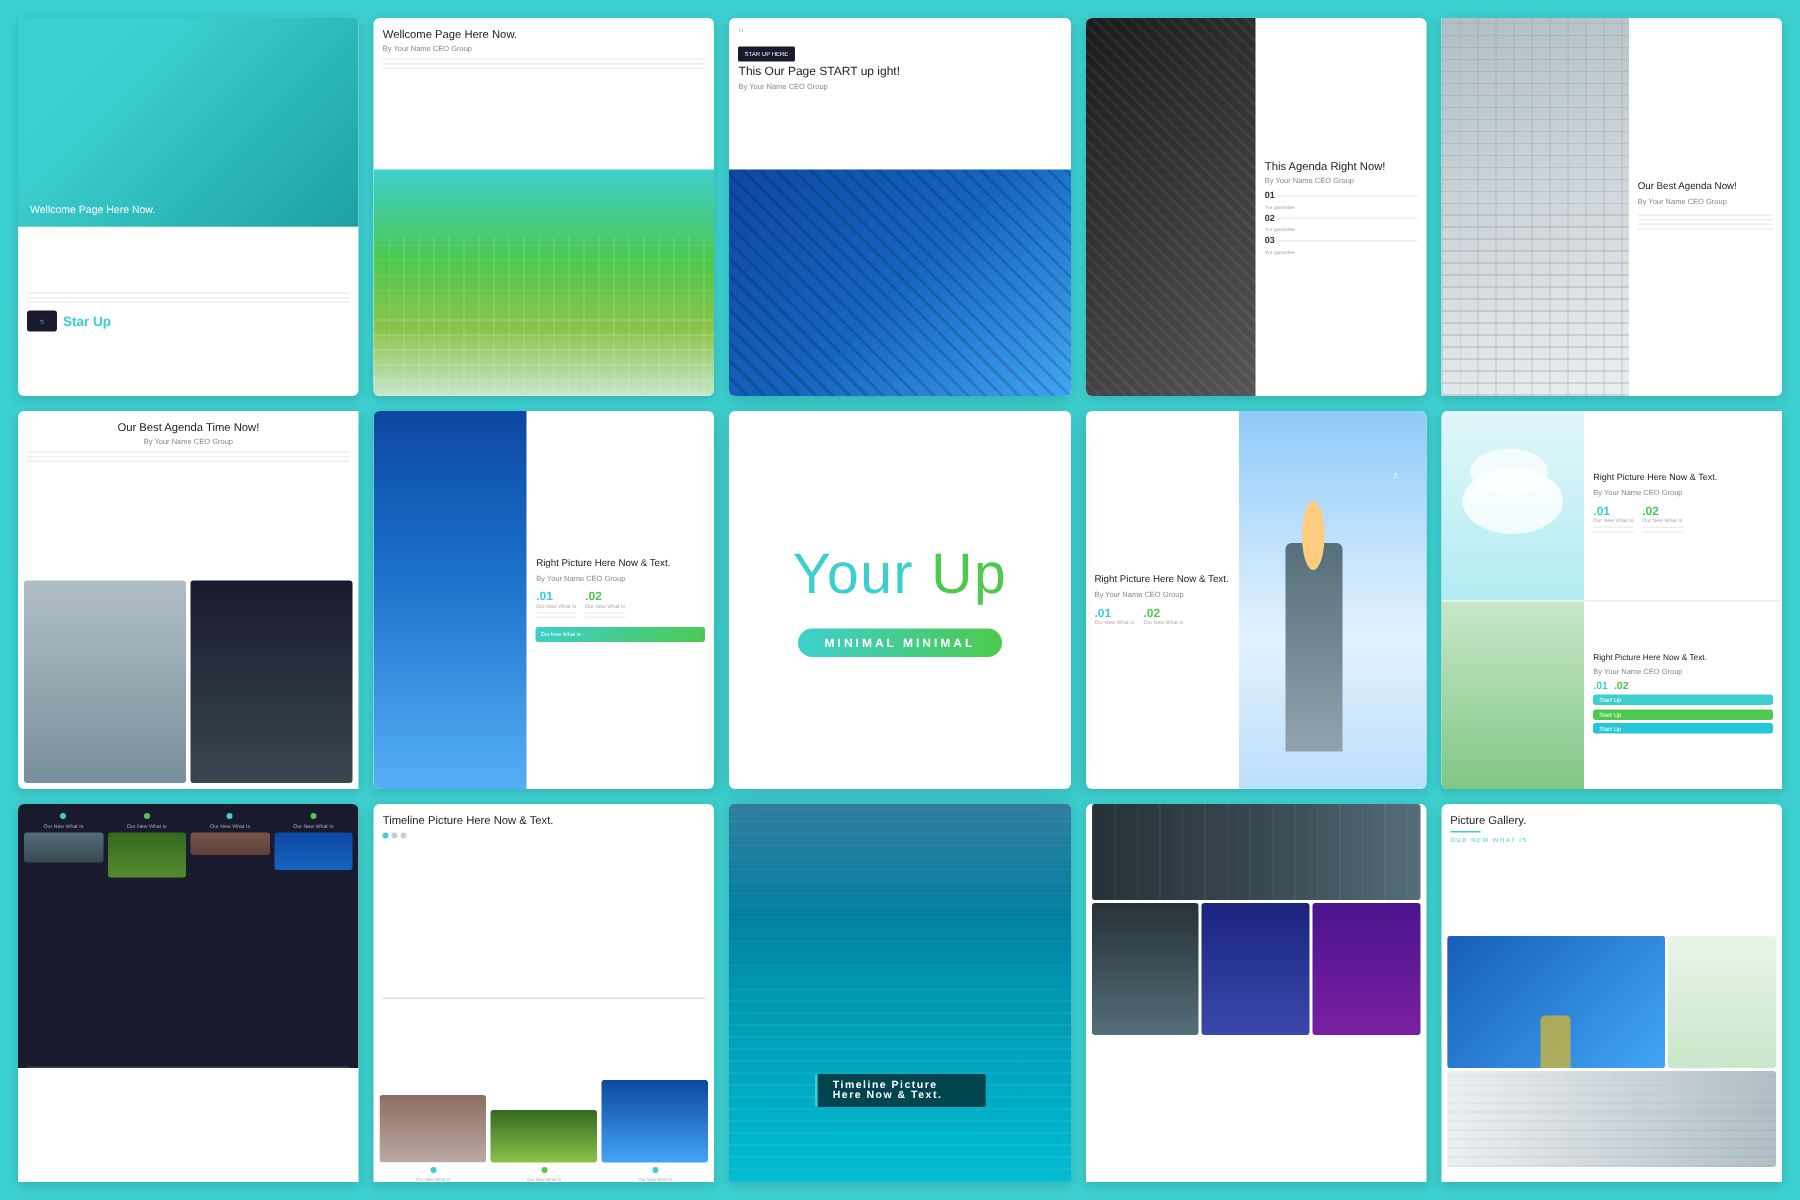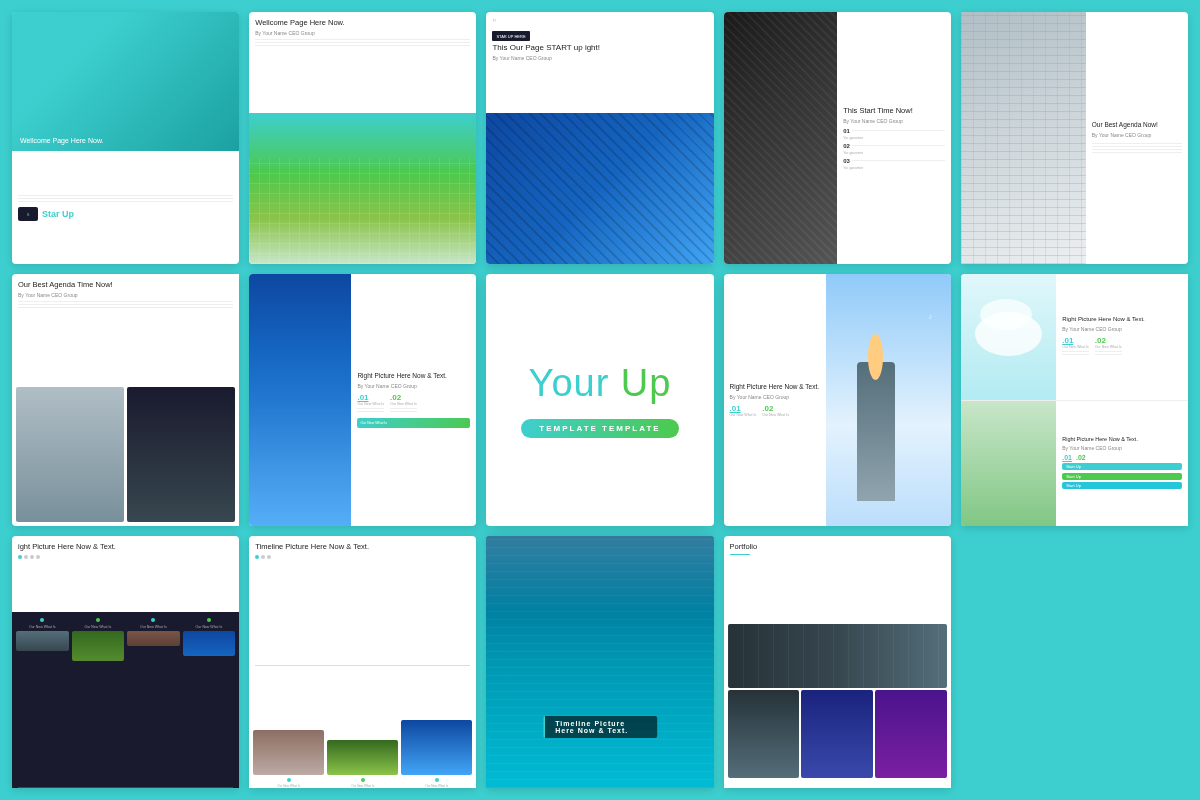--- a/index.html
+++ b/index.html
@@ -84,21 +84,20 @@
       color: white;
       padding: 6px 8px;
     }
     .teal-header .slide-heading { color: white; font-size: 7px; }
 
     
     .num-label {
       font-size: 10px;
       font-weight: 700;
       color: #3dcfcf;
-      text-decoration: underline;
     }
     .num-label-sm {
       font-size: 8px;
       font-weight: 700;
       color: #4dc94d;
     }
     
 
     
     .r1c1 { grid-column: 1; grid-row: 1; }
@@ -153,20 +152,21 @@
       padding: 1px 4px;
       border-radius: 2px;
       display: inline-block;
     }
 
     .cropped-left {
       border-radius: 0 4px 4px 0;
     }
     .cropped-right {
       border-radius: 4px 0 0 4px;
+      text-align: center;
     }
     .cropped-bottom {
       border-radius: 4px 4px 0 0;
     }
   </style>
 </head>
 <body>
 
 <div class="grid-container">
 
@@ -223,21 +223,21 @@
       <div style="position:absolute;top:0;left:0;width:100%;height:100%;background:repeating-linear-gradient(45deg,rgba(0,0,0,0.15) 0px,rgba(0,0,0,0.15) 2px,transparent 2px,transparent 8px);"></div>
     </div>
   </div>
 
   <div class="slide-card r1c4">
     <div style="display:flex; height:100%;">
       <div style="width:50%; height:100%; background:linear-gradient(135deg,#1a1a1a 0%,#555 100%); position:relative; overflow:hidden;">
         <div style="position:absolute;top:0;left:0;width:100%;height:100%;background:repeating-linear-gradient(45deg,rgba(255,255,255,0.05) 0px,rgba(255,255,255,0.05) 2px,transparent 2px,transparent 6px);"></div>
       </div>
       <div class="inner-pad" style="width:50%; display:flex;flex-direction:column;justify-content:center;">
-        <div class="slide-heading">This Start Time Now!</div>
+        <div class="slide-heading">This Agenda Right Now!</div>
         <div class="slide-sub">By Your Name CEO Group</div>
         <div style="margin-top:4px;">
           <div style="display:flex;align-items:center;gap:2px;margin-bottom:2px;">
             <span style="font-size:6px;font-weight:700;color:#333;">01</span>
             <div style="flex:1;height:1px;background:#eee;"></div>
           </div>
           <div style="font-size:3.5px;color:#aaa;margin-bottom:3px;">Yur garantee</div>
           <div style="display:flex;align-items:center;gap:2px;margin-bottom:2px;">
             <span style="font-size:6px;font-weight:700;color:#333;">02</span>
             <div style="flex:1;height:1px;background:#eee;"></div>
@@ -286,21 +286,21 @@
     <div style="height:55%;display:flex;gap:3px;padding:0 4px 4px;">
       <div style="width:50%;height:100%;background:linear-gradient(180deg,#b0bec5,#78909c);border-radius:2px;"></div>
       <div style="width:50%;height:100%;background:linear-gradient(180deg,#1a1a2e,#37474f);border-radius:2px;"></div>
     </div>
   </div>
 
   <div class="slide-card hero-center">
     <span class="hero-title">
       <span class="star">Your</span><span class="up" style="color:#4dc94d;"> Up</span>
     </span>
-    <div class="hero-badge">TEMPLATE TEMPLATE</div>
+    <div class="hero-badge">MINIMAL MINIMAL</div>
   </div>
 
   <div class="slide-card" style="grid-column:5;grid-row:2;border-radius:4px 0 0 4px;overflow:hidden;">
     <div style="display:flex;flex-direction:column;height:100%;">
 
       <div style="flex:1;display:flex;">
         <div style="width:42%;background:linear-gradient(180deg,#e0f7fa 0%,#b2ebf2 100%);position:relative;overflow:hidden;">
 
           <div style="position:absolute;top:30%;left:15%;width:70%;height:35%;background:white;border-radius:50%;opacity:0.8;"></div>
           <div style="position:absolute;top:20%;left:20%;width:55%;height:25%;background:white;border-radius:50%;opacity:0.7;"></div>
@@ -343,29 +343,20 @@
             <span class="tag-btn">Start Up</span>
             <span class="tag-btn-green">Start Up</span>
             <span class="tag-btn" style="background:#26c6da;">Start Up</span>
           </div>
         </div>
       </div>
     </div>
   </div>
 
   <div class="slide-card r3c1 cropped-bottom">
-    <div class="inner-pad" style="height:30%;">
-      <div class="slide-heading">ight Picture Here Now &amp; Text.</div>
-      <div class="dot-row">
-        <div class="dot active"></div>
-          <div class="dot"></div>
-          <div class="dot"></div>
-          <div class="dot"></div>
-      </div>
-    </div>
     <div style="height:70%;background:#1a1a2e;display:flex;align-items:flex-start;padding:6px 4px 0;gap:3px;position:relative;overflow:hidden;">
       <div style="position:absolute;bottom:0;left:6px;right:6px;height:1px;background:#444;"></div>
 
       <div style="flex:1;display:flex;flex-direction:column;align-items:center;">
         <div style="width:4px;height:4px;border-radius:50%;background:#3dcfcf;margin-bottom:3px;"></div>
         <div style="font-size:3.5px;color:#aaa;text-align:center;">Our New What Is</div>
         <div style="width:100%;height:20px;background:linear-gradient(180deg,#546e7a,#37474f);border-radius:2px;margin-top:2px;"></div>
       </div>
       <div style="flex:1;display:flex;flex-direction:column;align-items:center;">
         <div style="width:4px;height:4px;border-radius:50%;background:#4dc94d;margin-bottom:3px;"></div>
@@ -423,39 +414,56 @@
 
       <div style="position:absolute;top:0;left:0;width:100%;height:30%;background:linear-gradient(180deg,rgba(255,255,255,0.2),transparent);"></div>
 
       <div style="position:absolute;bottom:20%;left:50%;transform:translateX(-50%);background:rgba(0,0,0,0.6);padding:4px 10px;border-radius:2px;border-left:2px solid #3dcfcf;">
         <div style="font-size:7px;color:white;font-weight:700;letter-spacing:1px;">Timeline Picture Here Now &amp; Text.</div>
       </div>
     </div>
   </div>
 
   <div class="slide-card r3c4 cropped-bottom">
-    <div class="inner-pad" style="height:35%;">
-      <div class="slide-heading">Portfolio</div>
-      <div class="mini-line-teal"></div>
-      <div style="font-size:4px;color:#3dcfcf;letter-spacing:1px;"></div>
-    </div>
     <div style="height:65%;display:flex;flex-direction:column;gap:2px;padding:0 4px 4px;">
 
       <div style="height:40%;background:linear-gradient(90deg,#263238,#37474f,#546e7a);border-radius:2px;overflow:hidden;">
         <div style="width:100%;height:100%;background:repeating-linear-gradient(90deg,rgba(255,255,255,0.05) 0px,rgba(255,255,255,0.05) 1px,transparent 1px,transparent 15px);"></div>
       </div>
 
       <div style="height:55%;display:flex;gap:2px;">
         <div style="flex:1;background:linear-gradient(180deg,#263238,#546e7a);border-radius:2px;"></div>
         <div style="flex:1;background:linear-gradient(180deg,#1a237e,#3949ab);border-radius:2px;"></div>
         <div style="flex:1;background:linear-gradient(180deg,#4a148c,#7b1fa2);border-radius:2px;"></div>
       </div>
     </div>
   </div>
 
+  <div class="slide-card r3c5 cropped-bottom">
+    <div class="inner-pad" style="height:35%;">
+      <div class="slide-heading">Picture Gallery.</div>
+      <div class="mini-line-teal"></div>
+      <div style="font-size:4px;color:#3dcfcf;letter-spacing:1px;">OUR NEW WHAT IS</div>
+    </div>
+    <div style="height:65%;display:flex;flex-direction:column;gap:2px;padding:0 4px 4px;">
+
+      <div style="height:55%;display:flex;gap:2px;">
+        <div style="flex:2;background:linear-gradient(135deg,#1a237e,#42a5f5);border-radius:2px;position:relative;overflow:hidden;">
+          <div style="position:absolute;top:0;left:0;width:100%;height:100%;background:linear-gradient(135deg,#1565c0 0%,#42a5f5 100%);opacity:0.9;"></div>
+
+          <div style="position:absolute;bottom:0;left:50%;transform:translateX(-50%);width:20px;height:35px;background:rgba(255,193,7,0.6);border-radius:3px 3px 0 0;"></div>
+        </div>
+        <div style="flex:1;background:linear-gradient(180deg,#e8f5e9,#c8e6c9);border-radius:2px;"></div>
+      </div>
+
+      <div style="height:40%;background:linear-gradient(90deg,#eceff1,#b0bec5);border-radius:2px;overflow:hidden;">
+        <div style="width:100%;height:100%;background:repeating-linear-gradient(0deg,rgba(0,0,0,0.03) 0px,rgba(0,0,0,0.03) 1px,transparent 1px,transparent 6px);"></div>
+      </div>
+    </div>
+  </div>
 
   <div class="slide-card" style="grid-column:2;grid-row:2;border-radius:4px;">
     <div style="display:flex;height:100%;">
       <div style="width:45%;height:100%;background:linear-gradient(180deg,#0d47a1 0%,#1565c0 30%,#42a5f5 100%);position:relative;overflow:hidden;">
 
         <div style="position:absolute;bottom:0;left:0;width:100%;height:50%;background:linear-gradient(180deg,transparent,rgba(255,255,255,0.1));"></div>
       </div>
       <div class="inner-pad" style="width:55%;display:flex;flex-direction:column;justify-content:center;">
         <div class="slide-heading" style="font-size:6.5px;">Right Picture Here Now &amp; Text.</div>
         <div class="slide-sub">By Your Name CEO Group</div>

